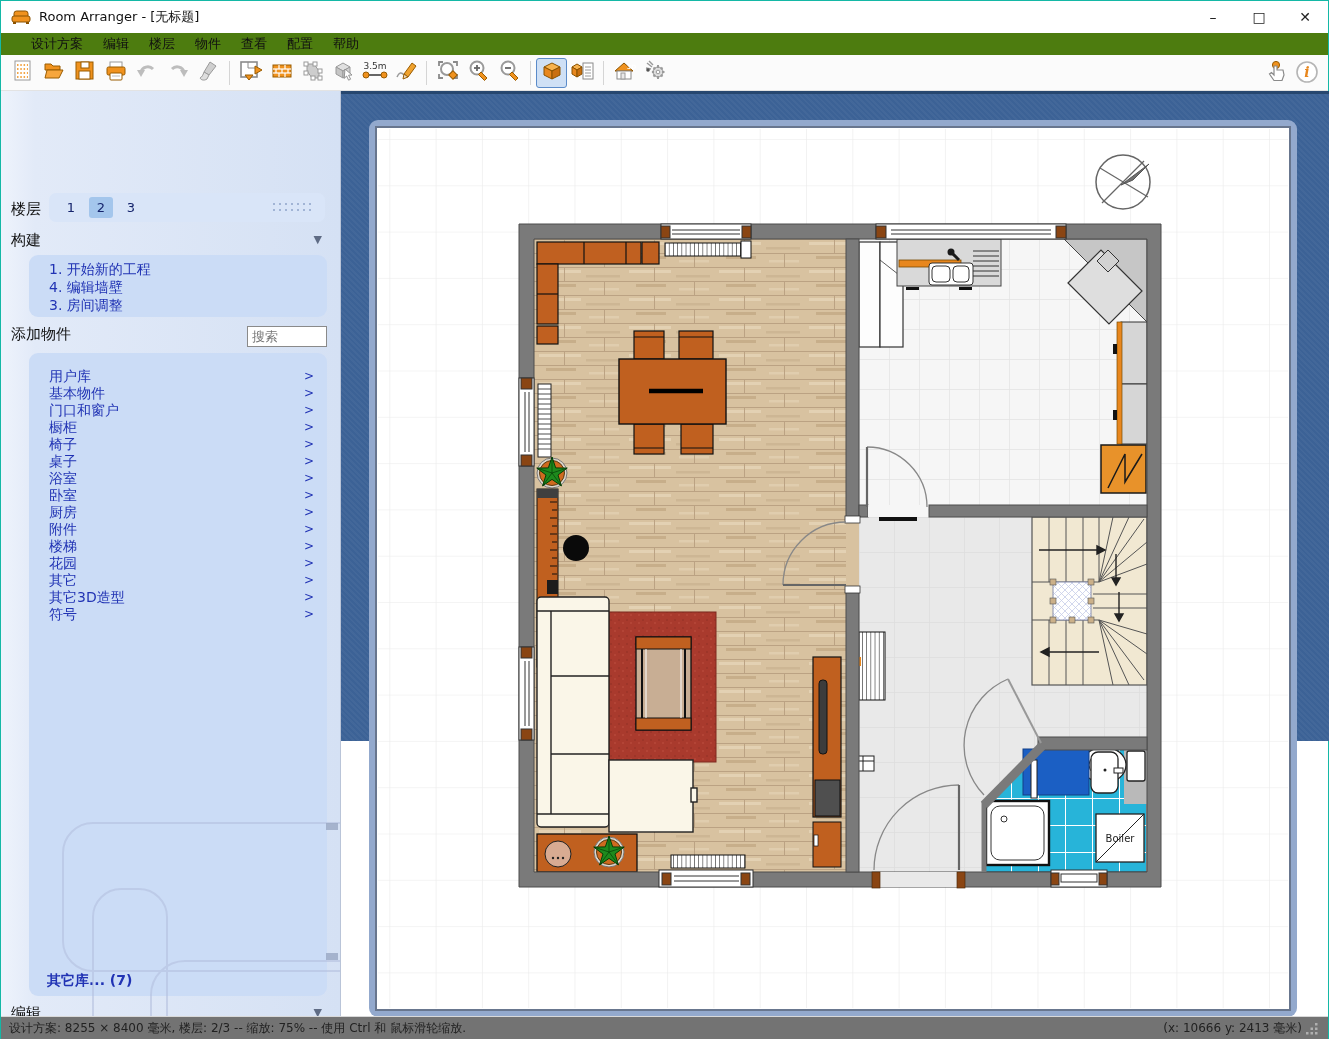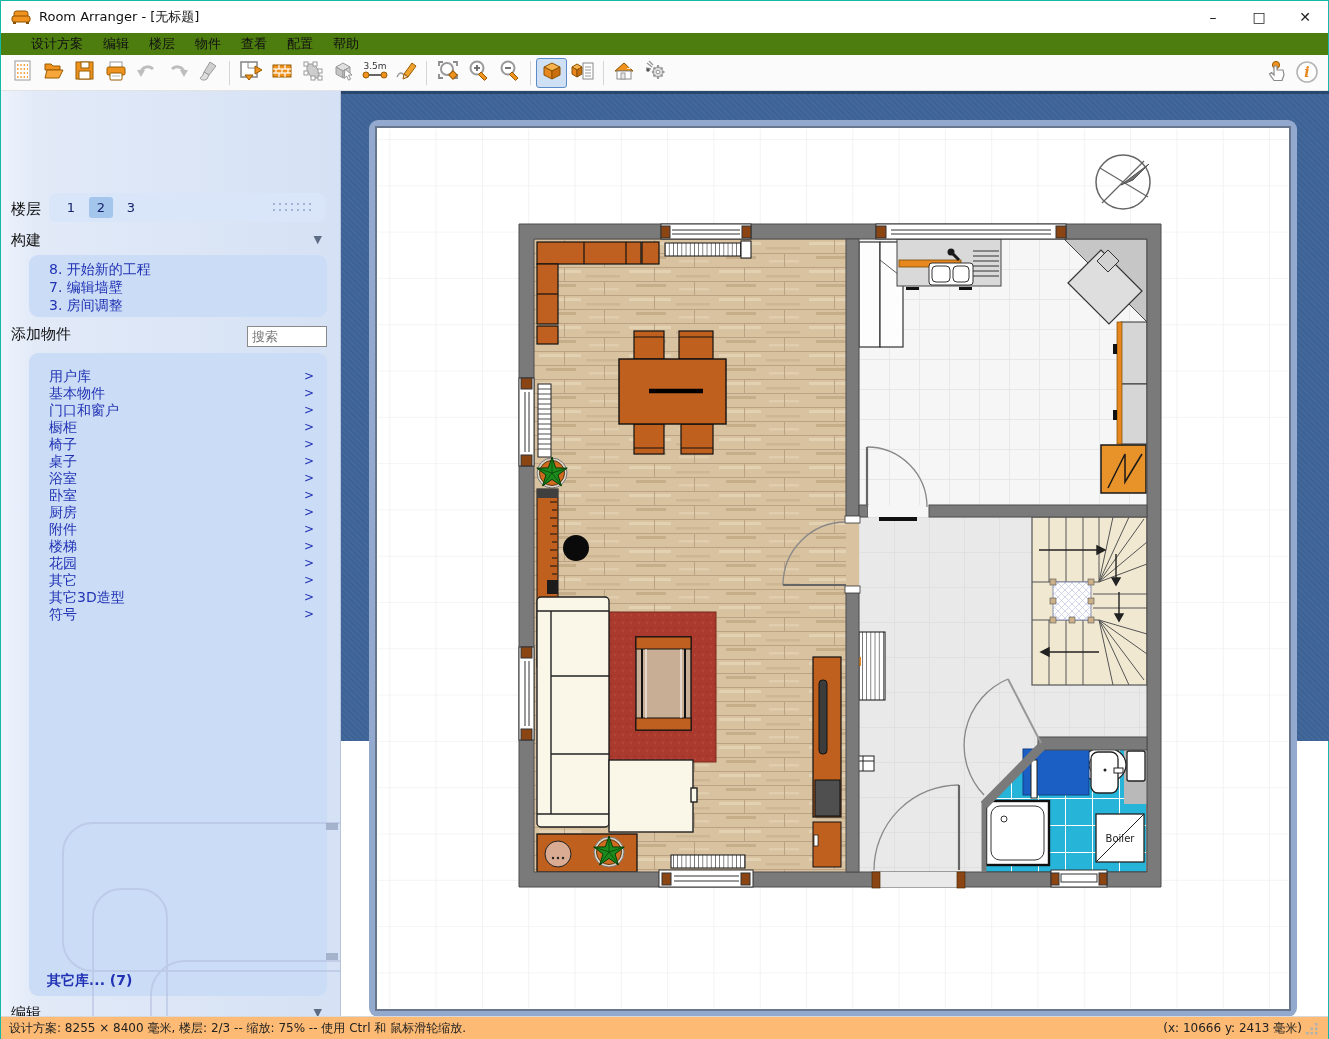--- a/index.html
+++ b/index.html
@@ -57,21 +57,21 @@
   .other-libs { position:absolute; left:18px; bottom:6px; font-size:14px; color:#2133b4;font-weight:bold; }
   .watermark { position:absolute; left:0; top:560px; pointer-events:none; }
 
   
   .canvas { position:absolute; left:340px; top:90px; width:989px; height:650px;
     background:#3c6296; border-top:3px solid #27476f;
     background-image:repeating-linear-gradient(45deg,rgba(255,255,255,.035) 0 2px,rgba(0,0,0,0) 2px 4px); }
   .canvas svg { position:absolute; left:0; top:0; }
 
   
-  .statusbar { position:absolute; left:0; top:1015px; width:100%; height:24px; background:#fdba74;
+  .statusbar { position:absolute; left:0; top:1015px; width:100%; height:24px; background:#737373;
     border-top:1px solid #d9d9d9; display:flex; align-items:center; font-size:12px; color:#222; }
   .status-left { padding-left:8px; }
   .status-right { margin-left:auto; padding-right:10px; display:flex; align-items:center; gap:4px; }
 </style>
 </head>
 <body>
 
 <div id="app">
 
   <div class="titlebar">
@@ -318,22 +318,22 @@
       <span class="floor-btn" style="left:10px;">1</span>
       <span class="floor-btn sel" style="left:40px;">2</span>
       <span class="floor-btn" style="left:70px;">3</span>
       <span class="dots-handle"></span>
     </div>
 
     <span class="side-label" style="left:10px; top:140px;text-align:center;">构建</span>
     <span class="collapse-tri" style="top:142px;">▼</span>
 
     <div class="steps-panel panel">
-      <div class="step-link">8. 开始新的工程</div>
-      <div class="step-link">7. 编辑墙壁</div>
+      <div class="step-link">1. 开始新的工程</div>
+      <div class="step-link">4. 编辑墙壁</div>
       <div class="step-link">3. 房间调整</div>
     </div>
 
     <span class="side-label" style="left:10px; top:234px;">添加物件</span>
     <input class="search-input" placeholder="搜索" style="">
 
     <div class="cat-panel panel">
       <div class="cat-list">
         <div class="cat-row"><span>用户库</span><span class="cat-chevron">&gt;</span></div>
         <div class="cat-row"><span>基本物件</span><span class="cat-chevron">&gt;</span></div>

